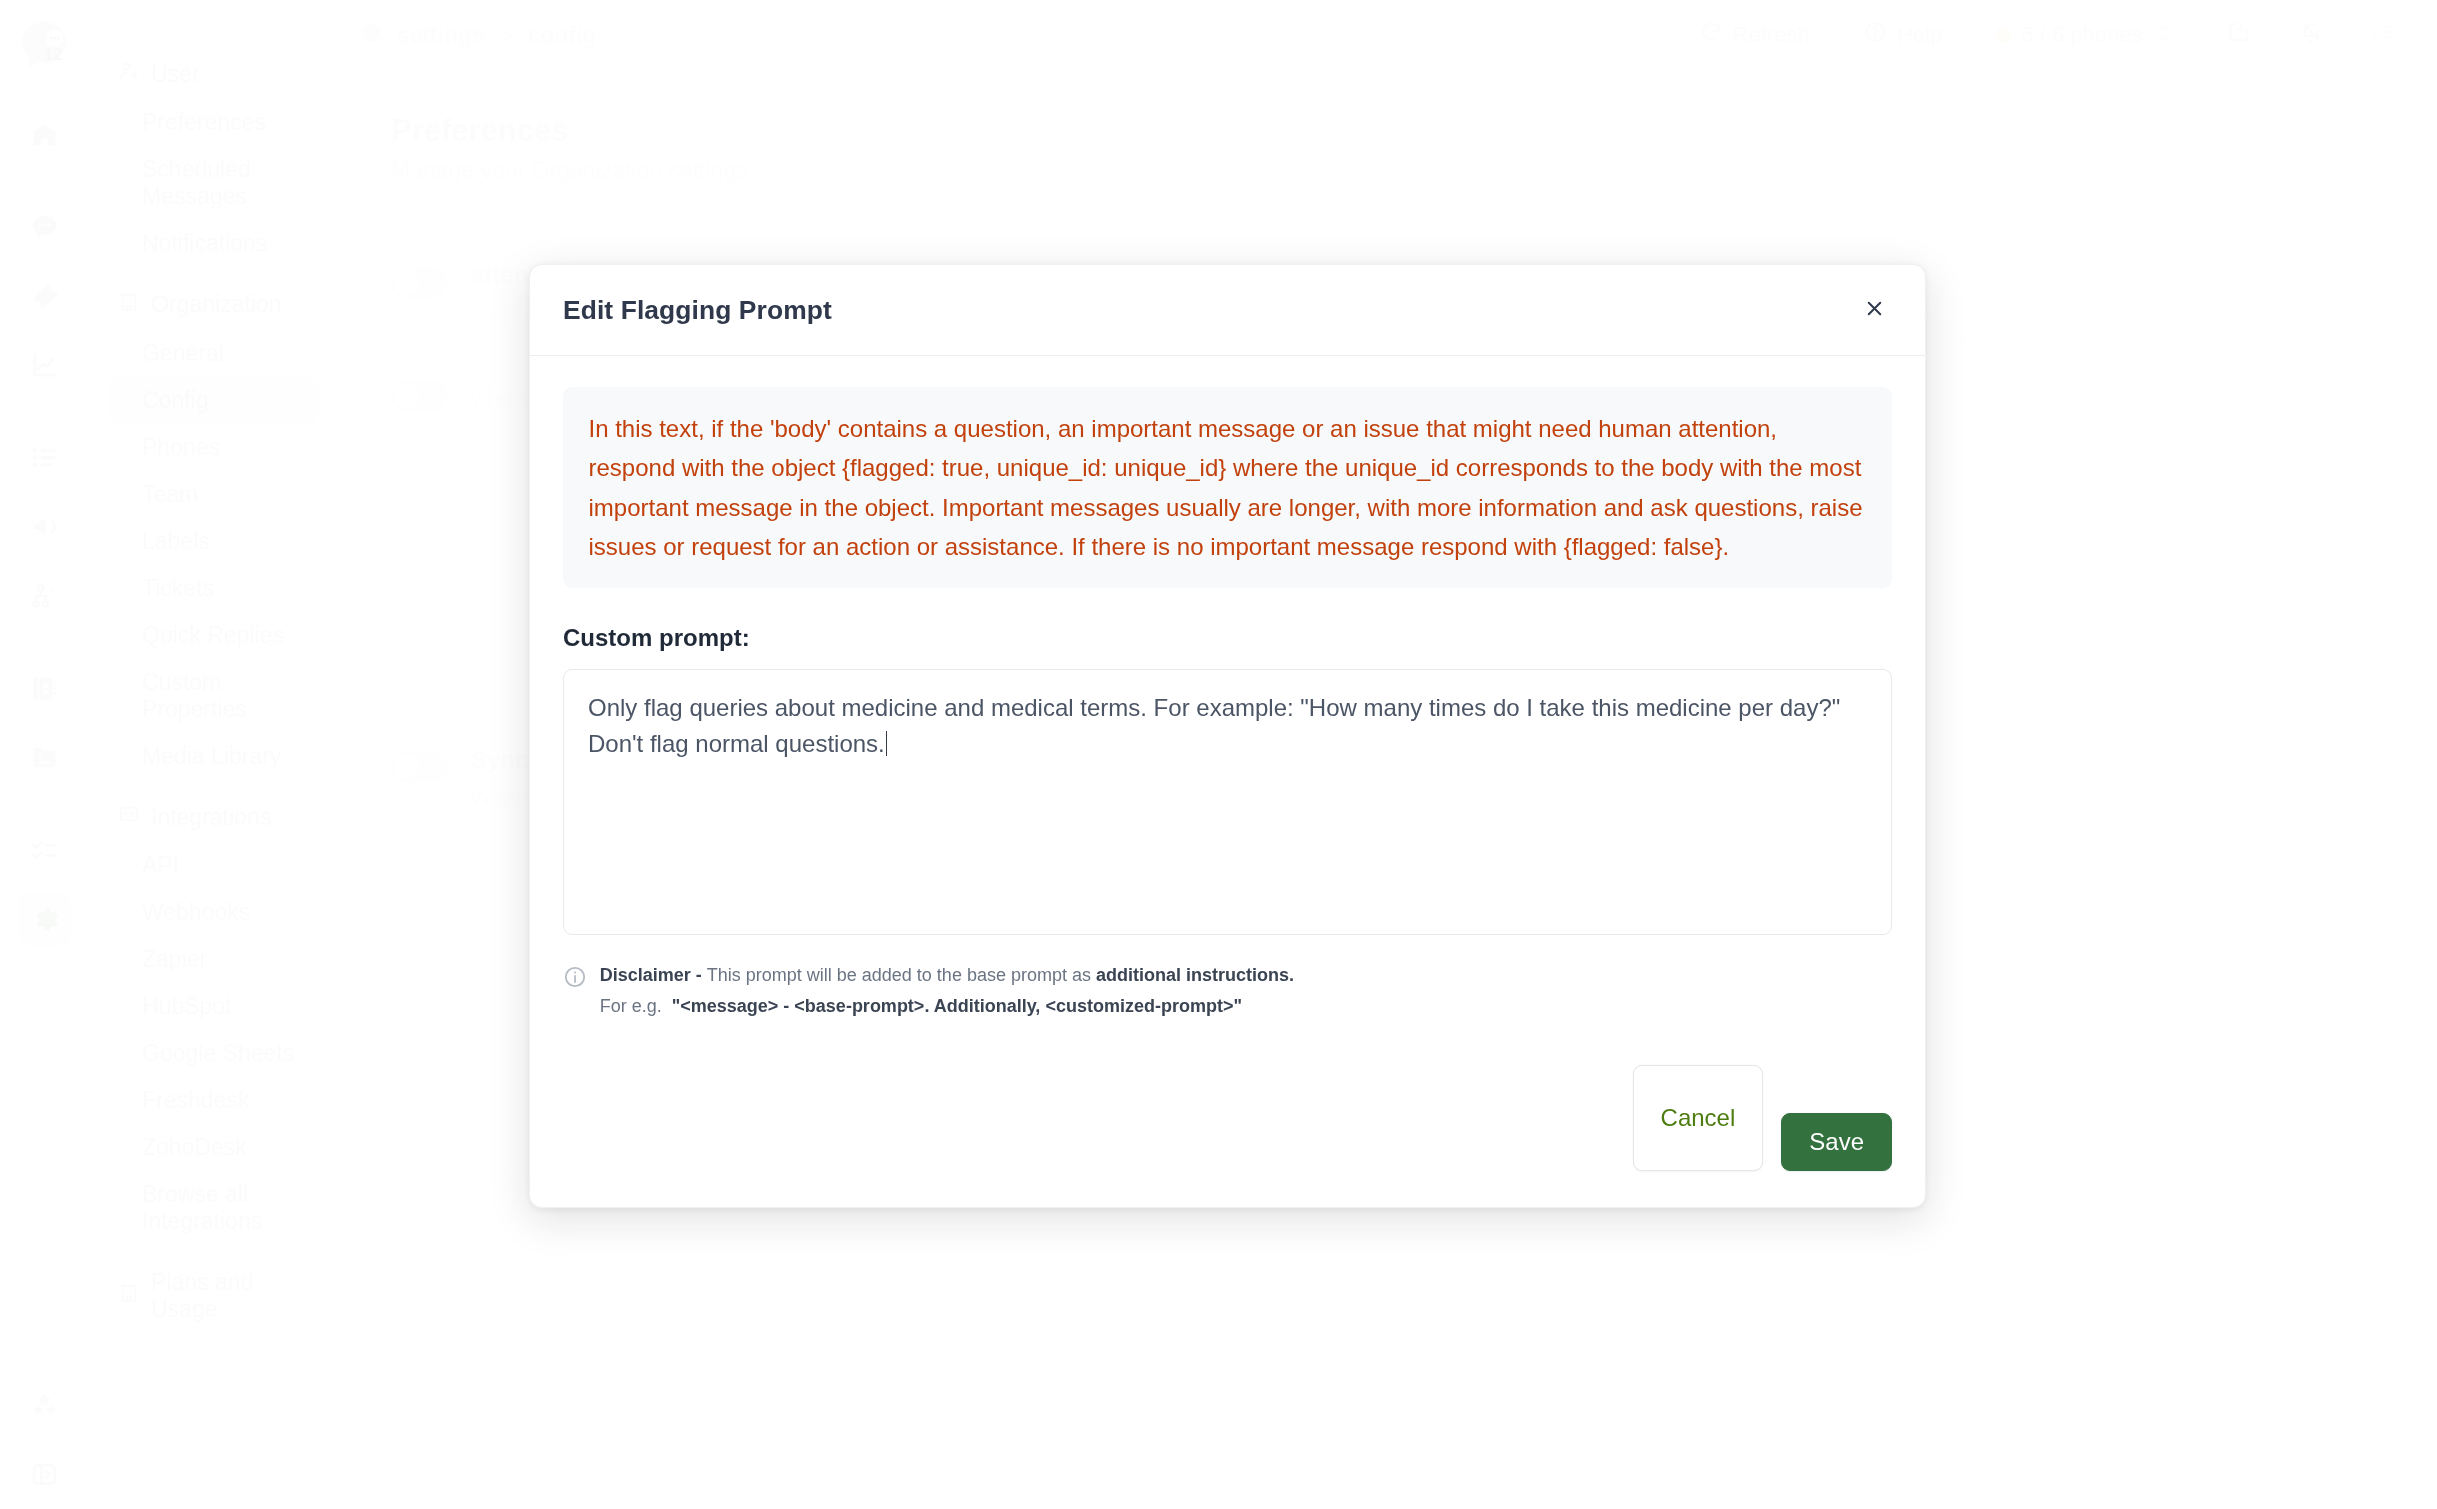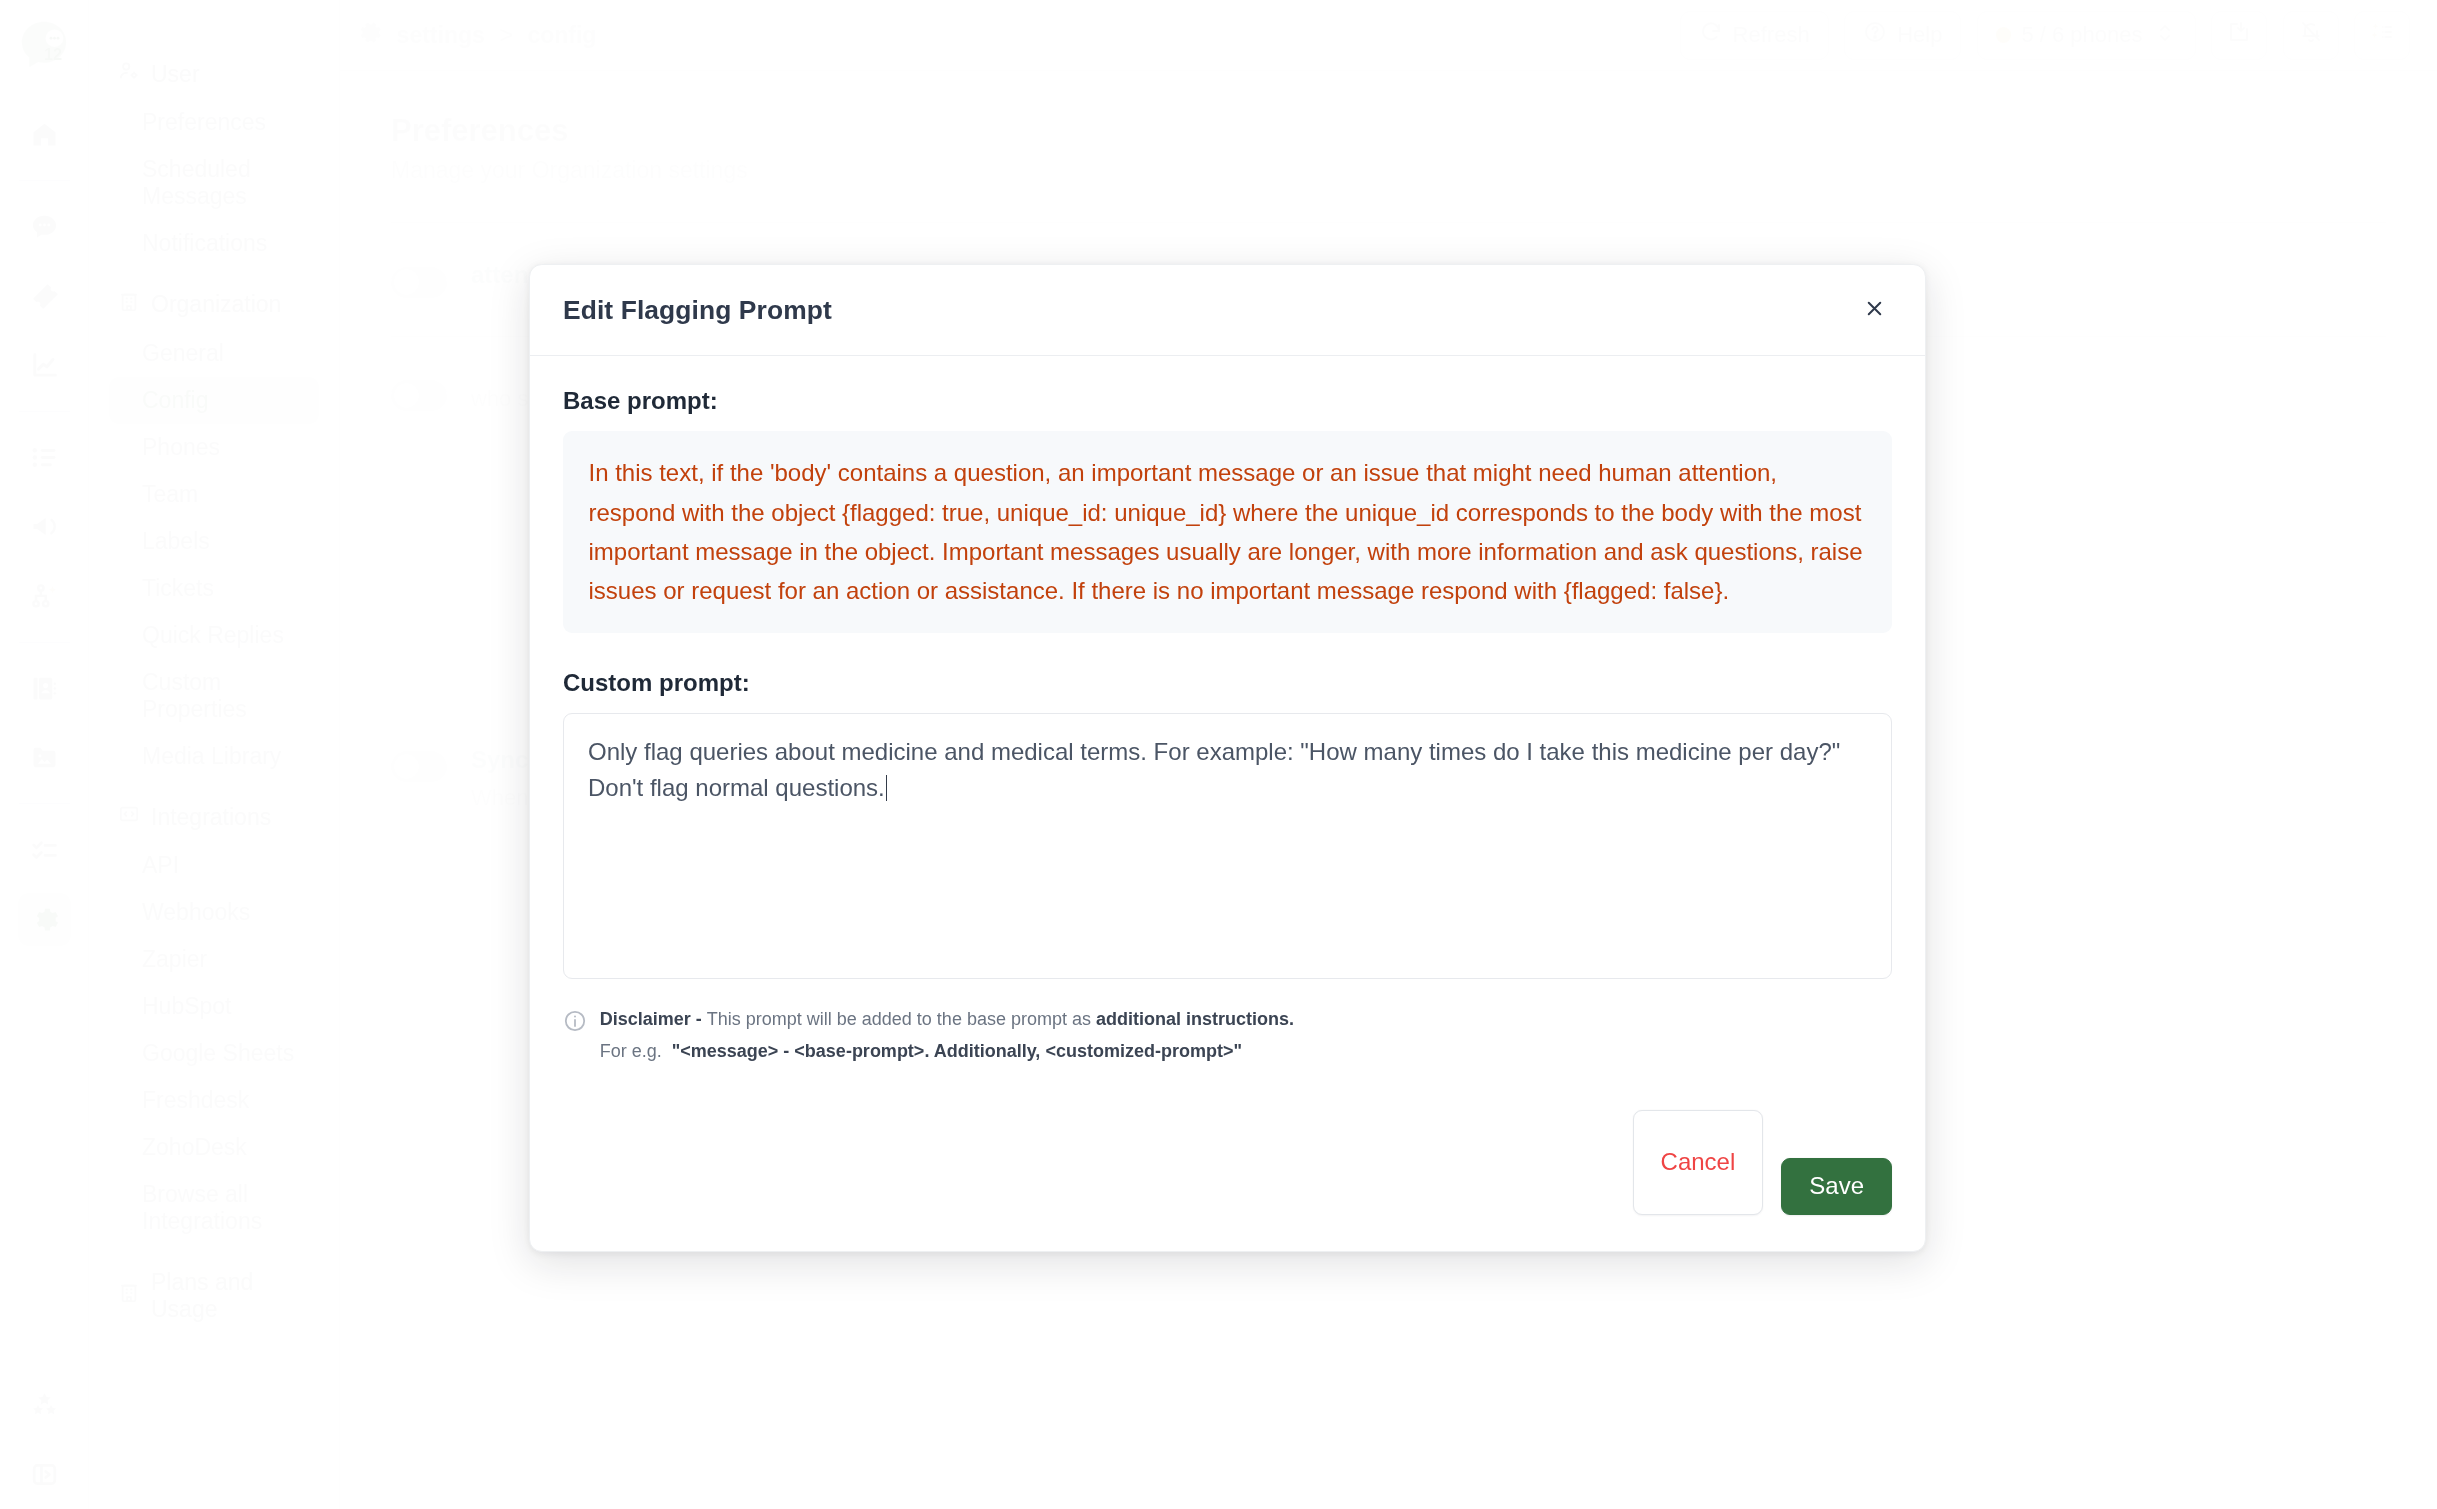--- a/index.html
+++ b/index.html
@@ -160,21 +160,21 @@
   .disc-mono{font-weight:700;color:#3b4453;}
 
   .modal-foot{
     display:flex;justify-content:flex-end;gap:18px;
     padding:20px 33px 36px 33px;
   }
   .btn{
     font-family:"Liberation Sans", sans-serif;
     font-size:24px;border-radius:9px;padding:13.7px 27px;cursor:pointer;
   }
-  .btn-cancel{background:#fff;border:0.9px solid #e3e6ea;color:#ef4444;box-shadow:0 0.9px 1.8px rgba(16,24,40,.05);}
+  .btn-cancel{background:#fff;border:0.9px solid #e3e6ea;color:#4d7c0f;box-shadow:0 0.9px 1.8px rgba(16,24,40,.05);}
   .btn-save{background:#33713f;border:0.9px solid #33713f;color:#fff;box-shadow:0 0.9px 1.8px rgba(16,24,40,.08);margin-top:48px;}
 </style>
 </head>
 <body>
 
 <div id="app-shell">
 
   <div class="rail">
     <div class="rail-logo">
       <svg viewBox="0 0 48 48" fill="none">
@@ -499,21 +499,20 @@
     <button class="close-btn">
       <span>
         <svg viewBox="0 0 24 24" fill="none" stroke="currentColor" stroke-width="2.1" stroke-linecap="round">
             <path d="M6 6l12 12M18 6L6 18"></path>
           </svg>
       </span>
     </button>
   </div>
 
   <div class="modal-body">
-    <div class="field-label">Base prompt:</div>
     <div class="base-box">In this text, if the 'body' contains a question, an important message or an issue that might need human attention, respond with the object {flagged: true, unique_id: unique_id} where the unique_id corresponds to the body with the most important message in the object. Important messages usually are longer, with more information and ask questions, raise issues or request for an action or assistance. If there is no important message respond with {flagged: false}.</div>
 
     <div class="field-label custom-label">Custom prompt:</div>
     <div class="custom-box"><span>Only flag queries about medicine and medical terms. For example: "How many times do I take this medicine per day?" Don't flag normal questions.</span><span class="caret"></span></div>
 
     <div class="disclaimer">
       <span>
         <svg viewBox="0 0 24 24" fill="none" stroke="currentColor" stroke-width="1.8">
             <circle cx="12" cy="12" r="9.2"></circle>
             <path d="M12 11v6" stroke-linecap="round"></path>

